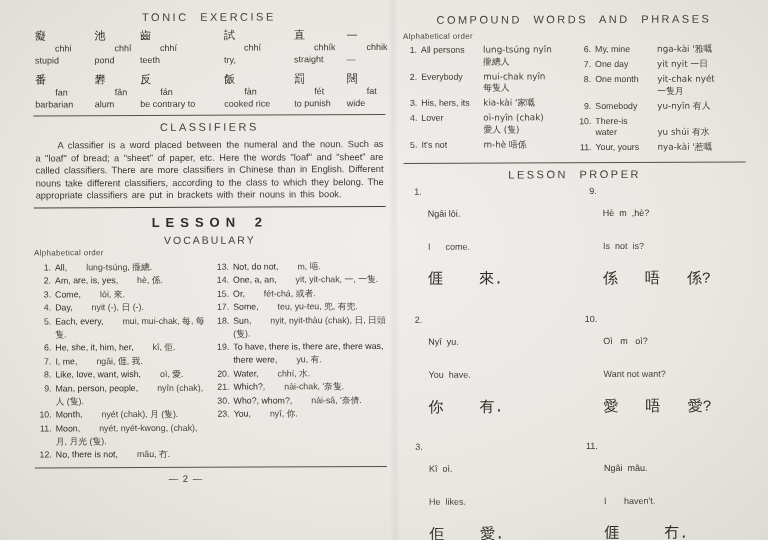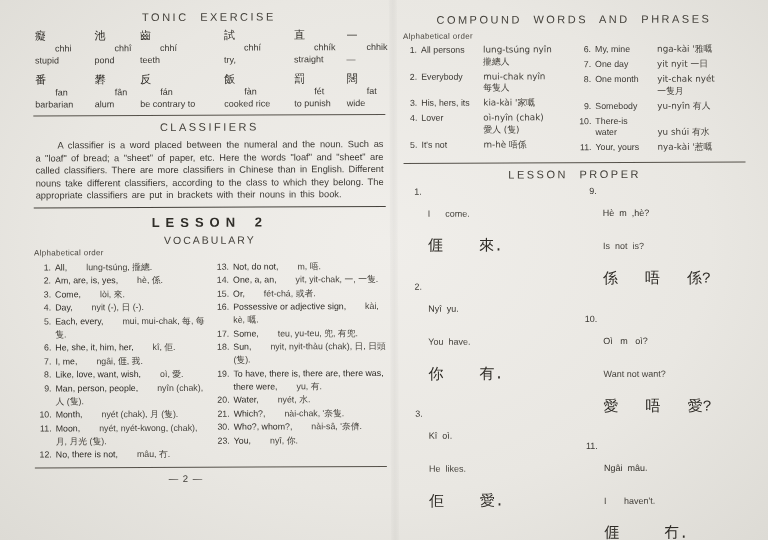--- a/index.html
+++ b/index.html
@@ -233,43 +233,39 @@
           <div class="v-item">
             <span class="v-num">14.</span>
             <span class="v-txt"><span class="v-b">One, a, an,</span><span class="v-r">yit, yit-chak, 一, 一隻.</span></span>
           </div>
 
           <div class="v-item">
             <span class="v-num">15.</span>
             <span class="v-txt"><span class="v-b">Or,</span><span class="v-r">fét-chá, 或者.</span></span>
           </div>
 
-          <div class="v-item">
-            <span class="v-num">16.</span>
-            <span class="v-txt"><span class="v-b">Possessive or adjective sign,</span><span class="v-r">kài, kè, 嘅.</span></span>
-          </div>
 
           <div class="v-item">
             <span class="v-num">17.</span>
             <span class="v-txt"><span class="v-b">Some,</span><span class="v-r">teu, yu-teu, 兜, 有兜.</span></span>
           </div>
 
           <div class="v-item">
             <span class="v-num">18.</span>
             <span class="v-txt"><span class="v-b">Sun,</span><span class="v-r">nyit, nyit-thàu (chak), 日, 日頭 (隻).</span></span>
           </div>
 
           <div class="v-item">
             <span class="v-num">19.</span>
             <span class="v-txt"><span class="v-b">To have, there is, there are, there was, there were,</span><span class="v-r">yu, 有.</span></span>
           </div>
 
           <div class="v-item">
             <span class="v-num">20.</span>
-            <span class="v-txt"><span class="v-b">Water,</span><span class="v-r">nyét, 水.</span></span>
+            <span class="v-txt"><span class="v-b">Water,</span><span class="v-r">chhí, 水.</span></span>
           </div>
 
           <div class="v-item">
             <span class="v-num">21.</span>
             <span class="v-txt"><span class="v-b">Which?,</span><span class="v-r">nài-chak, '奈隻.</span></span>
           </div>
 
           <div class="v-item">
             <span class="v-num">30.</span>
             <span class="v-txt"><span class="v-b">Who?, whom?,</span><span class="v-r">nài-sâ, '奈儕.</span></span>
@@ -372,20 +368,21 @@
     <hr class="divider">
 
     <div class="h-title">LESSON PROPER</div>
 
     <div class="lp-cols">
       <div class="lp-col">
 
           <div class="lp-item">
             <span class="lp-num">1.</span>
             <span class="lp-txt">
+              <div class="lp-rom">Ngâi lôi.</div>
               <div class="lp-en">I      come.</div>
               <div class="lp-zh">𠊎    來.</div>
             </span>
           </div>
 
           <div class="lp-item">
             <span class="lp-num">2.</span>
             <span class="lp-txt">
               <div class="lp-rom">Nyî  yu.</div>
               <div class="lp-en">You  have.</div>

